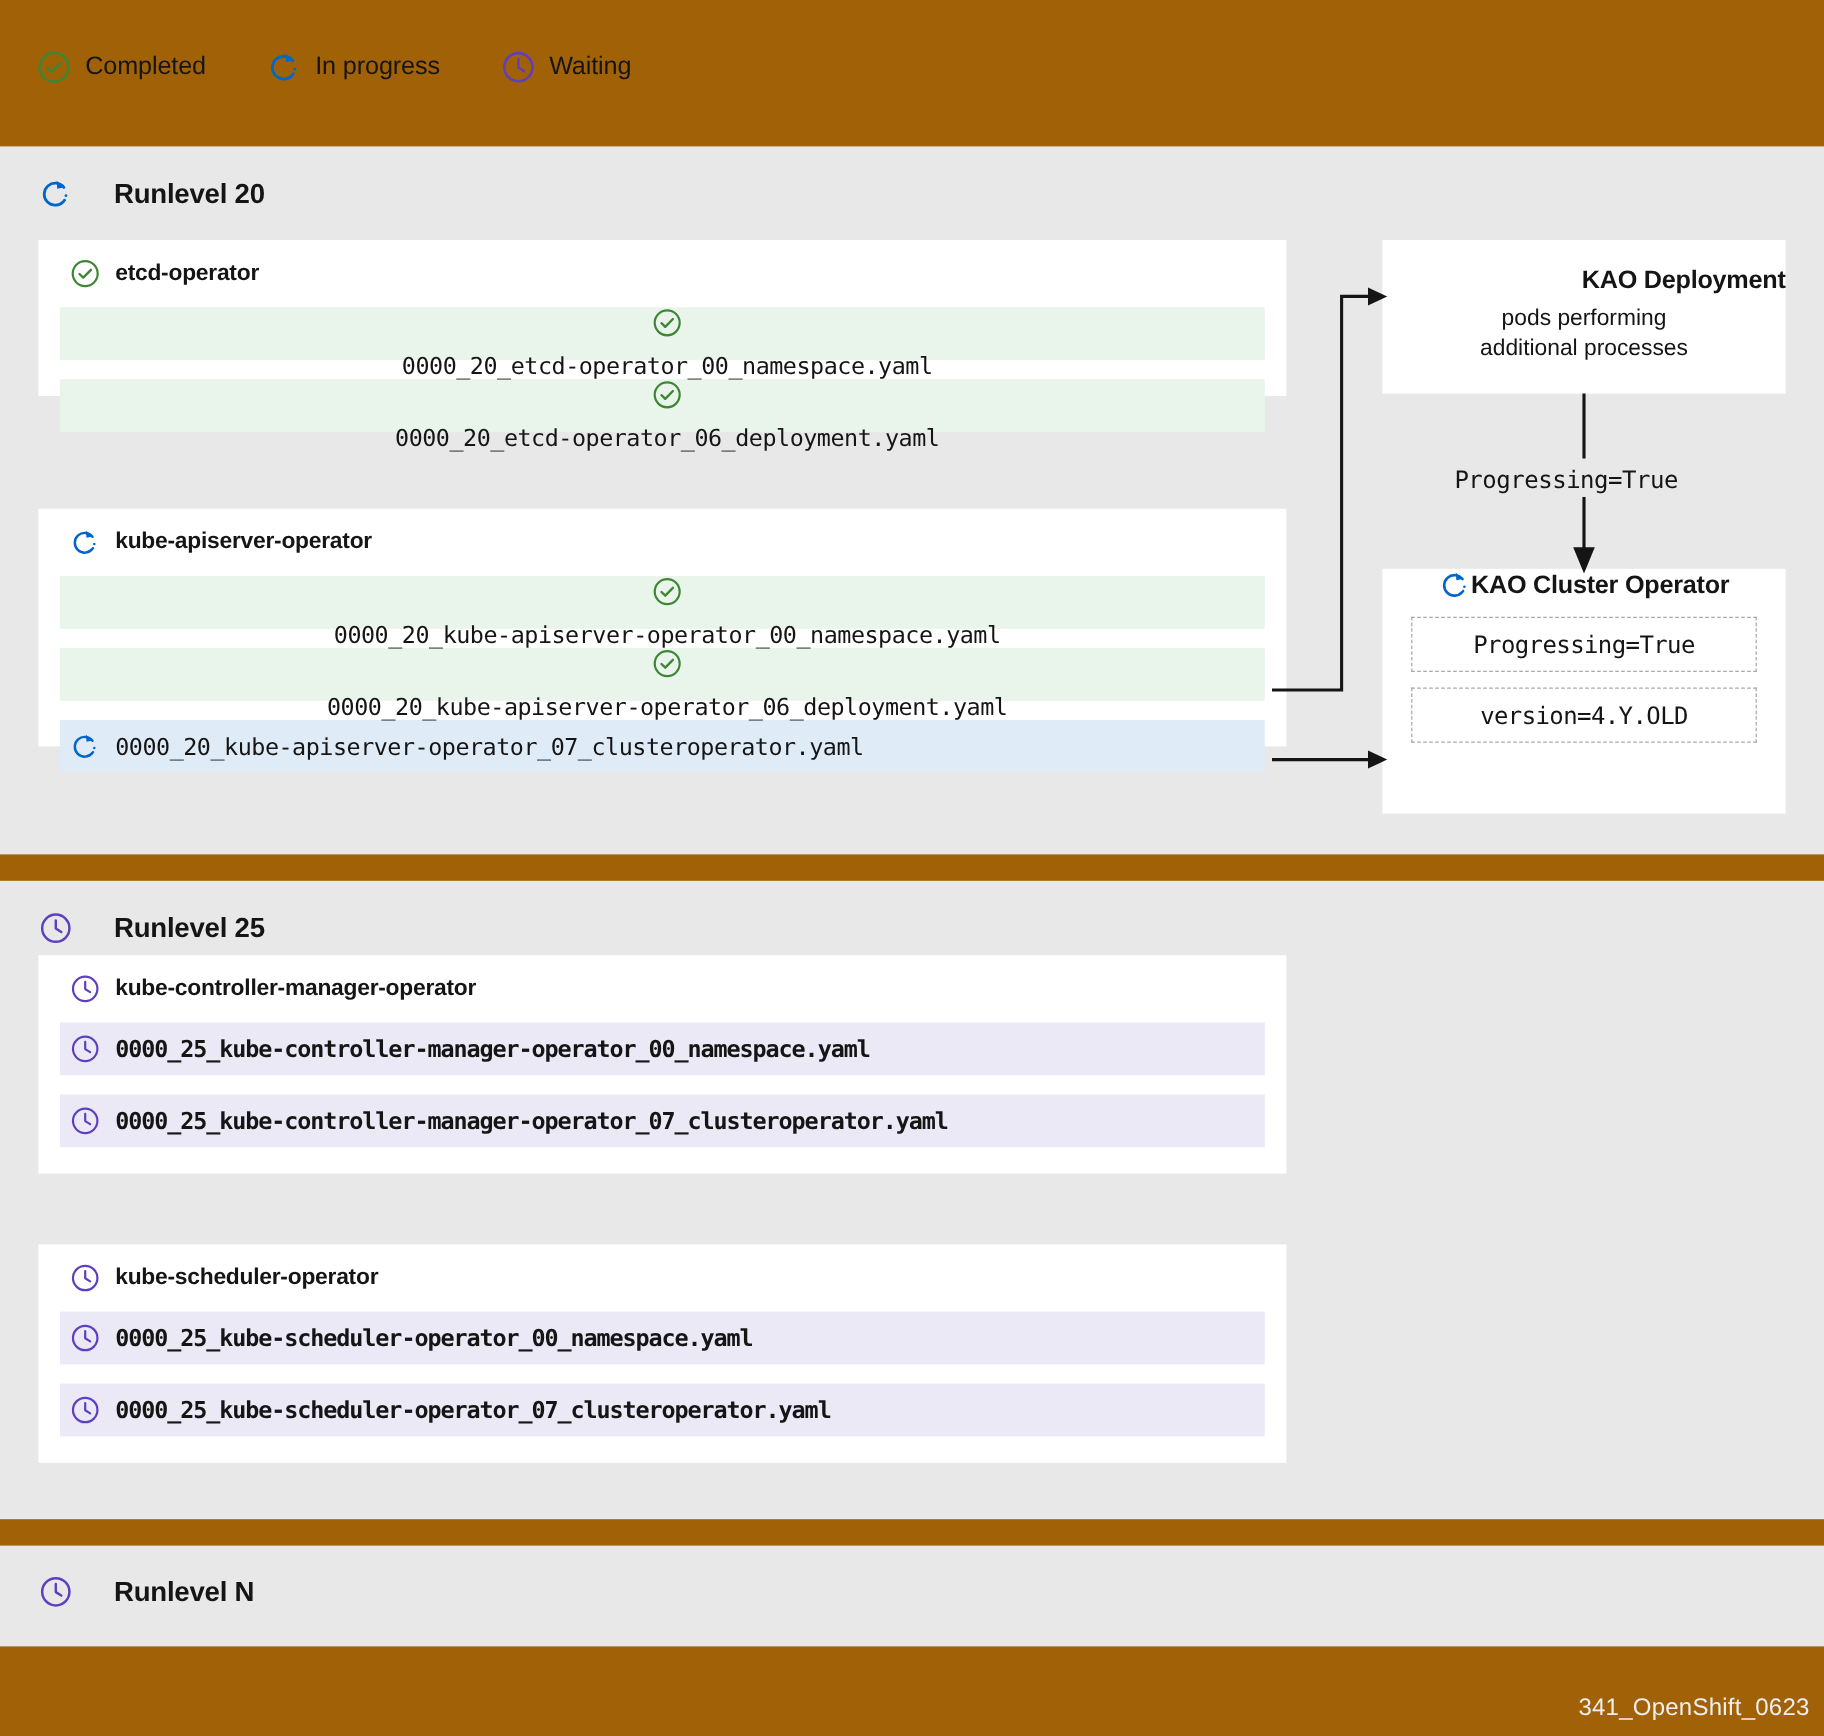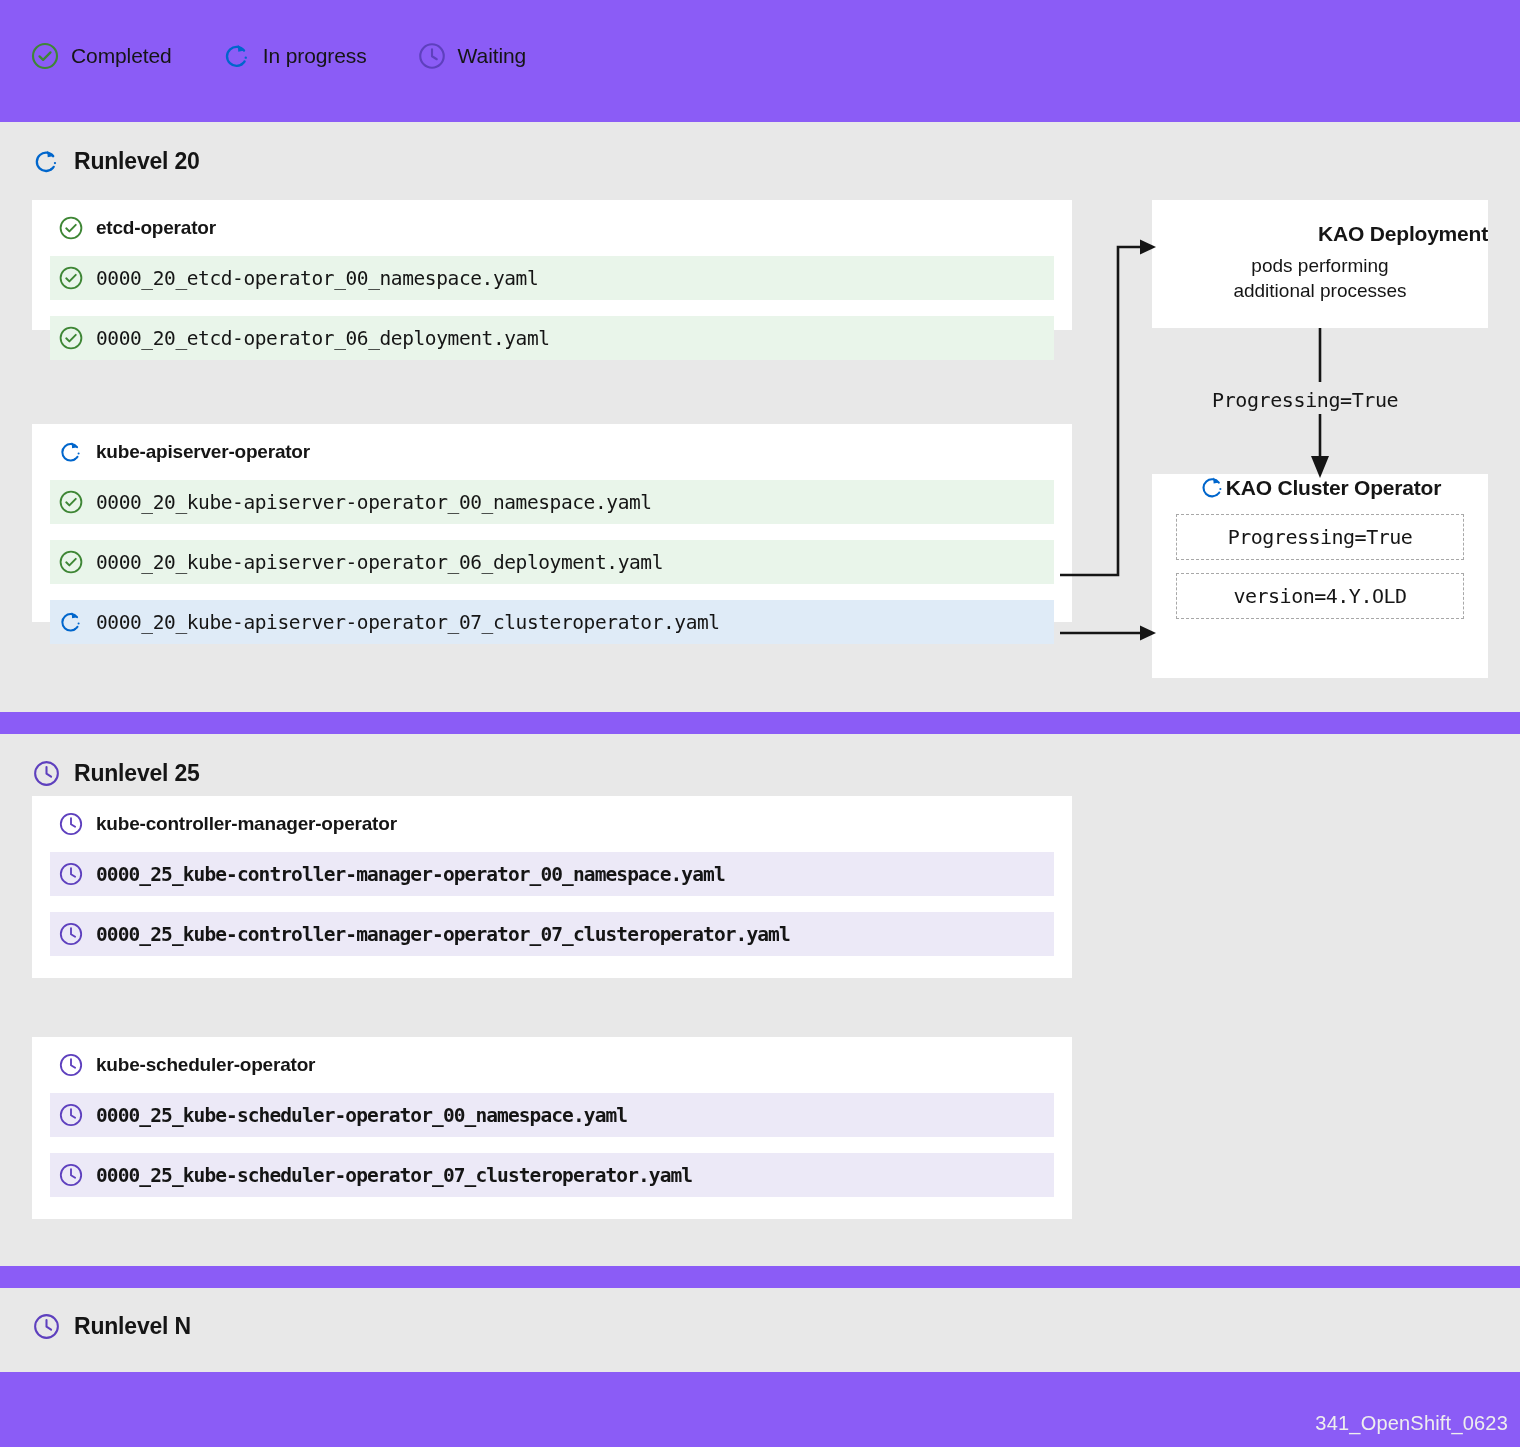--- a/index.html
+++ b/index.html
@@ -10,21 +10,21 @@
     background: #ffffff;
     font-family: "Liberation Sans", sans-serif;
     color: #151515;
     overflow: hidden;
   }
 
   #root {
     position: relative;
     width: 1520px;
     height: 1447px;
-    background: #8b5cf6;
+    background: #a16207;
   }
 
   
   .legend {
     position: absolute;
     left: 30px;
     top: 36px;
     display: flex;
     align-items: center;
     gap: 50px;
@@ -58,20 +58,21 @@
     display: flex;
     align-items: center;
     gap: 13px;
     left: 32px;
   }
   .section-title {
     font-size: 23px;
     font-weight: 700;
     color: #151515;
     letter-spacing: -0.2px;
+    margin-left: 21px;
   }
 
   
   .card {
     position: absolute;
     background: #ffffff;
   }
   .op-head {
     display: flex;
     align-items: center;
@@ -87,21 +88,21 @@
   }
 
   .yaml-row {
     display: flex;
     align-items: center;
     gap: 12px;
     height: 44px;
     margin: 0 18px 16px 18px;
     padding-left: 8px;
   }
-  .yaml-row.done    { background: #e9f5ea; }
+  .yaml-row.done    { background: #e9f5ea; flex-direction: column; }
   .yaml-row.running { background: #dfebf7; }
   .yaml-row.waiting { background: #ece9f7; }
 
   .yaml-name {
     font-family: "DejaVu Sans Mono", "Liberation Mono", monospace;
     font-size: 19.5px;
     color: #151515;
     letter-spacing: -0.4px;
     white-space: nowrap;
   }

